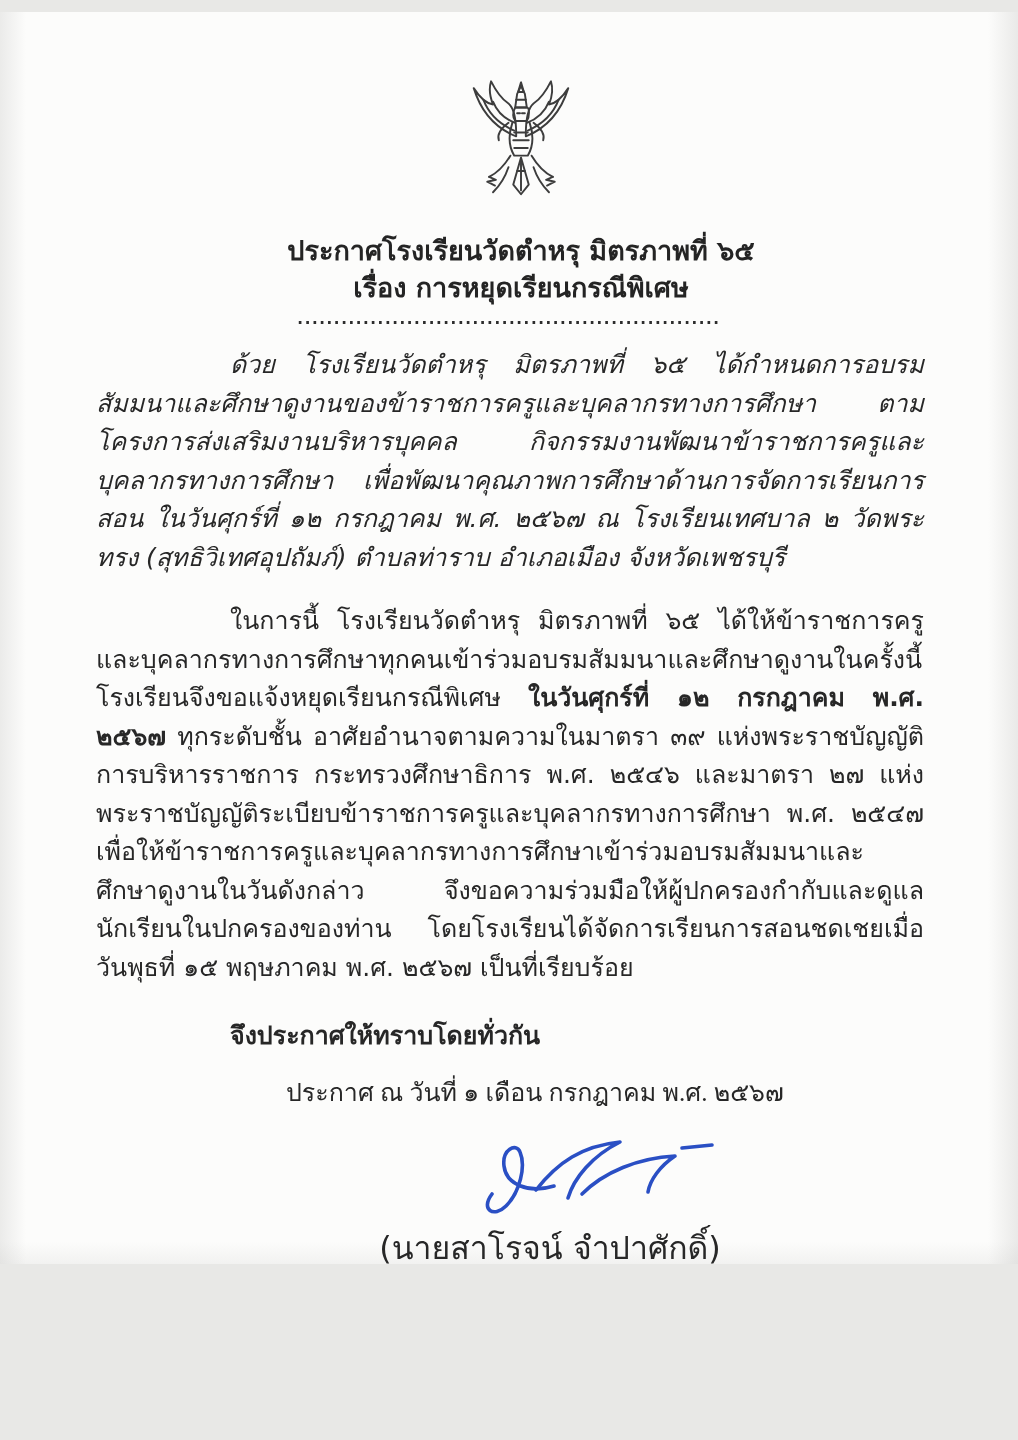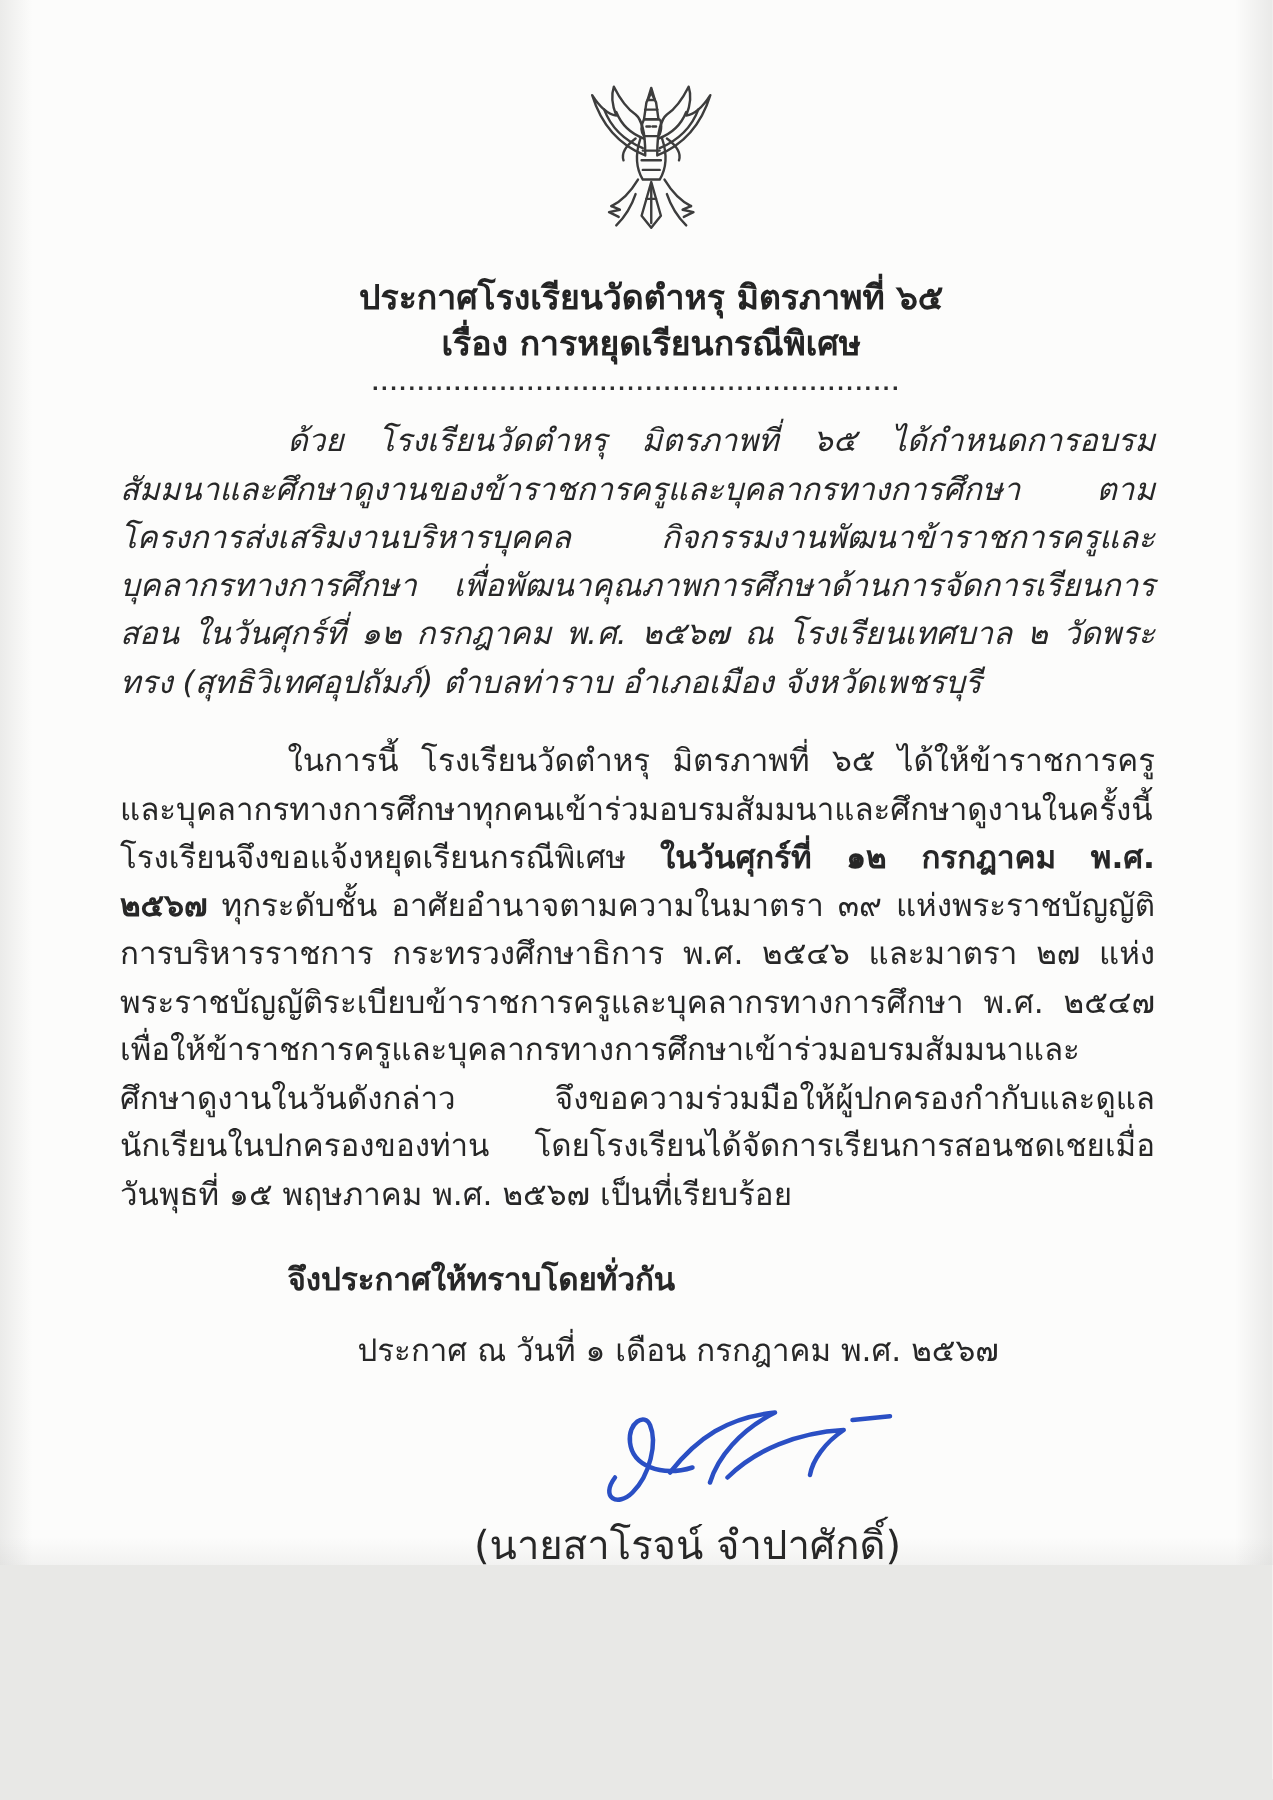--- a/index.html
+++ b/index.html
@@ -5,21 +5,21 @@
   * { margin: 0; padding: 0; box-sizing: border-box; }
   html, body { width: 1018px; }
   body {
     font-family: "DejaVu Sans", sans-serif;
     background: #e8e8e6;
   }
   .page {
     position: relative;
     width: 1018px;
     height: 1252px;
-    margin: 0 auto;
+    margin: 12px auto;
     background:
       linear-gradient(90deg, rgba(190,190,188,0.28) 0px, rgba(252,252,251,0) 26px),
       linear-gradient(270deg, rgba(190,190,188,0.30) 0px, rgba(252,252,251,0) 30px),
       linear-gradient(0deg, rgba(200,200,198,0.20) 0px, rgba(252,252,251,0) 22px),
       #fcfcfb;
     color: #262626;
     overflow: hidden;
   }
   .emblem-wrap {
     width: 170px;
@@ -61,20 +61,21 @@
   .closing-line {
     margin-top: 30px;
     margin-left: 134px;
     text-indent: 0;
     font-weight: bold;
   }
   .date-line {
     margin-top: 18px;
     margin-left: 190px;
     text-indent: 0;
+    font-family: Liberation Serif, serif;
   }
   .signature-wrap {
     margin: 20px 0 0 470px;
     height: 98px;
   }
   .sign-block {
     width: 420px;
     margin-left: 340px;
     text-align: center;
     font-size: 32px;

